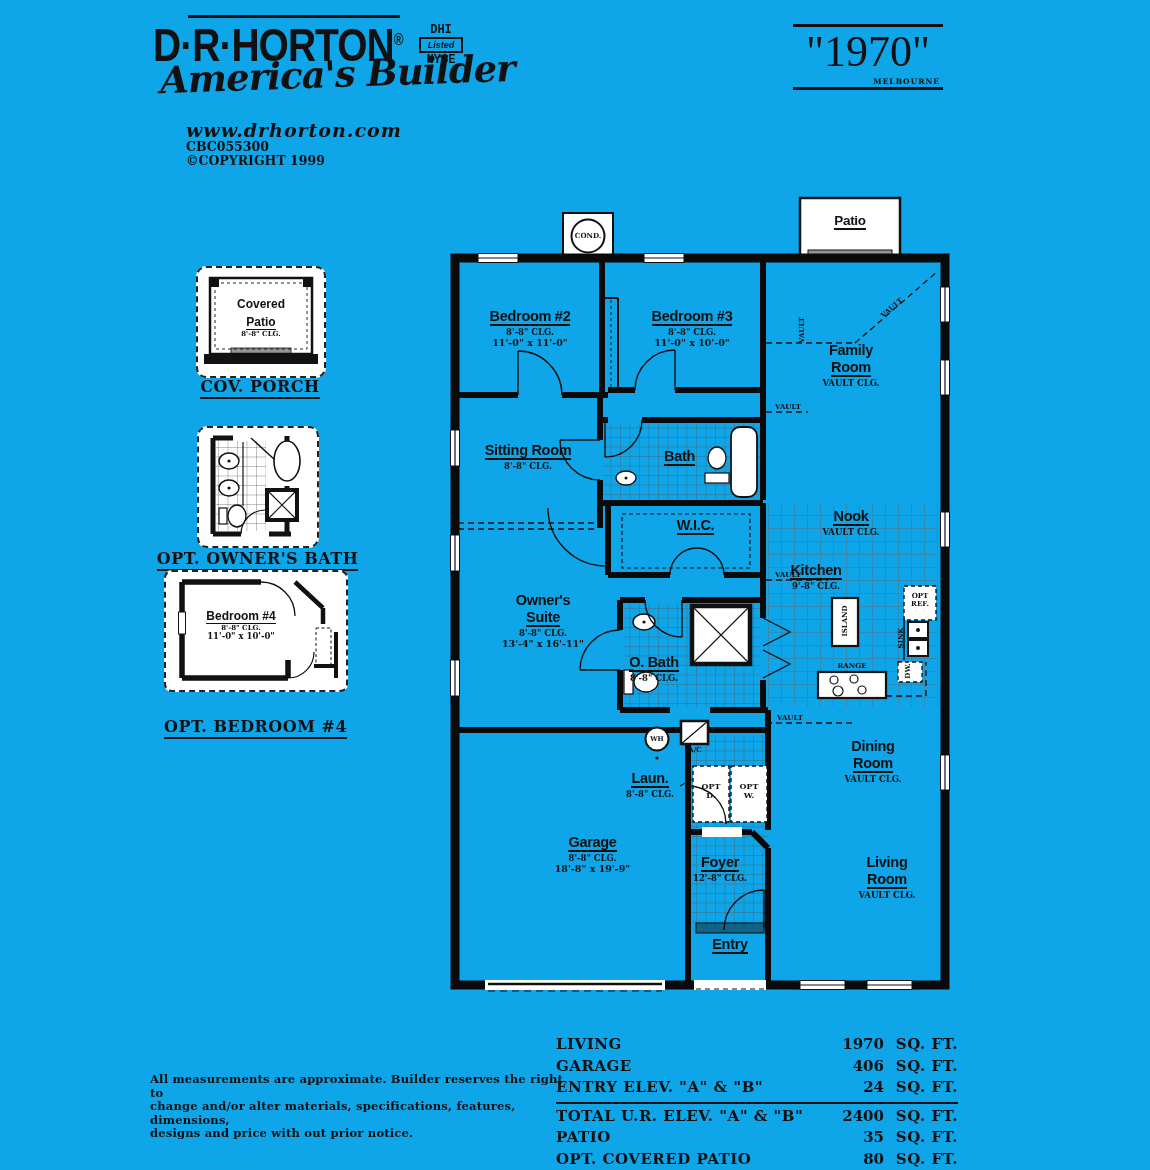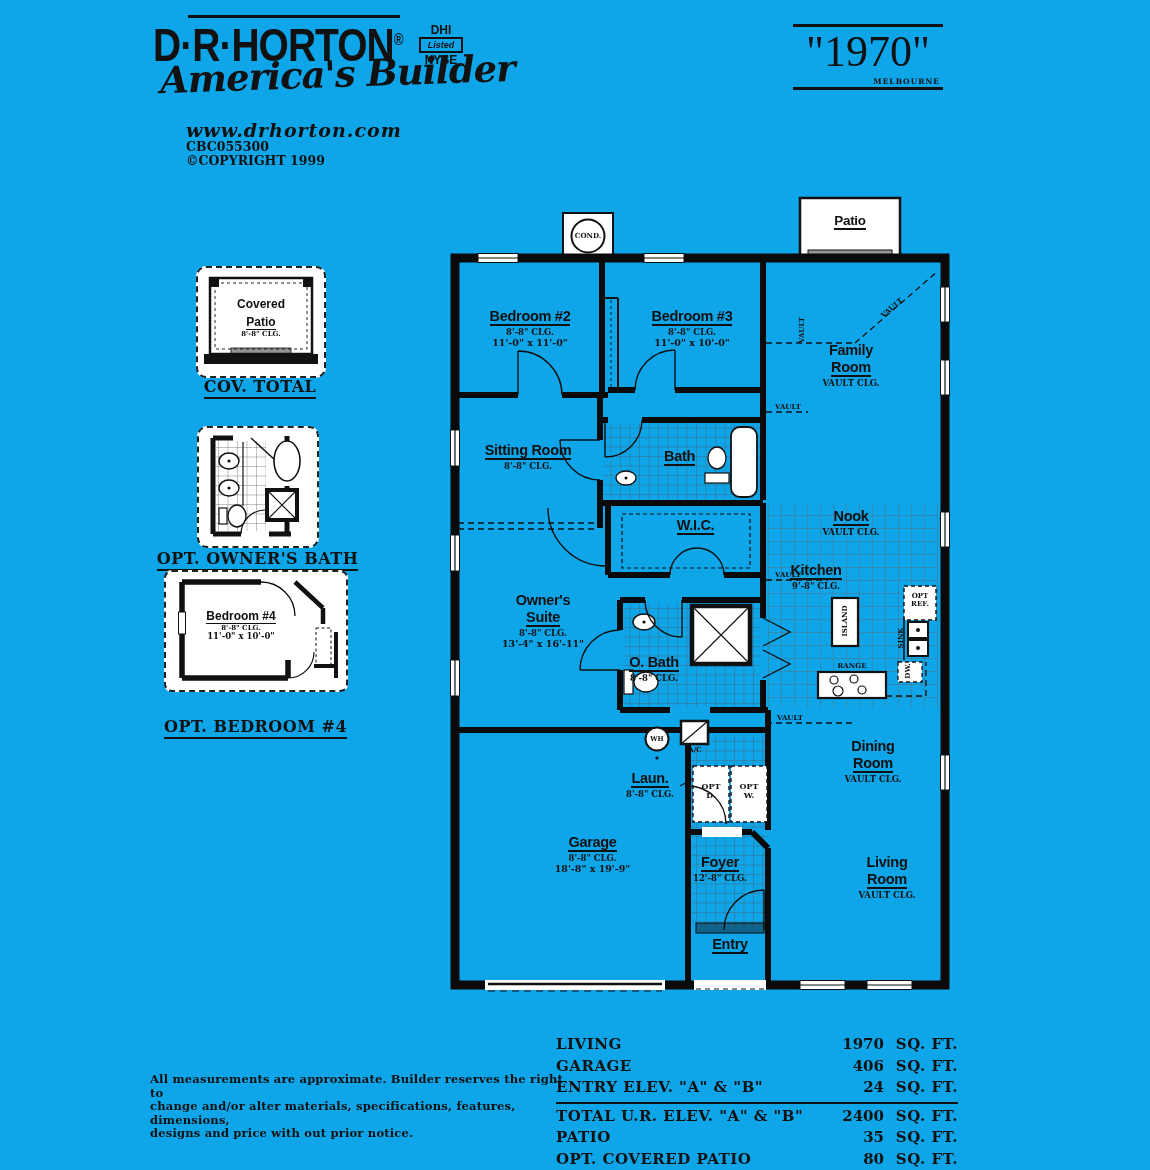--- a/index.html
+++ b/index.html
@@ -5,21 +5,21 @@
   html,body{margin:0;padding:0;background:#fff;}
   #page{position:relative;width:1150px;height:1170px;background:#0ea5e9;color:#111;overflow:hidden;
         font-family:"Liberation Sans",sans-serif;}
   .abs{position:absolute;}
   
   .hrule{position:absolute;background:#111;}
   .brand{position:absolute;font-family:"Liberation Sans",sans-serif;font-weight:900;font-size:41px;
          letter-spacing:-1px;transform:scale(0.95,1.12);transform-origin:left top;white-space:nowrap;}
   .brand sup{font-size:14px;font-weight:700;}
   .dhi{position:absolute;width:48px;text-align:center;font-weight:900;line-height:12px;}
-  .dhi .l1,.dhi .l3{font-size:12px;letter-spacing:0;}
+  .dhi .l1,.dhi .l3{font-size:12px;letter-spacing:0;font-family:Liberation Mono, monospace;}
   .dhi .l2{border:2.5px solid #111;font-size:9px;font-style:italic;margin:1px 2px;padding:0 1px;}
   .tagline{position:absolute;font-family:"DejaVu Serif",serif;font-style:italic;font-weight:700;
            font-size:37px;transform:rotate(-2deg);white-space:nowrap;letter-spacing:-1px;}
   .website{position:absolute;font-family:"DejaVu Serif",serif;font-style:italic;font-weight:700;
            font-size:19px;letter-spacing:1px;}
   .smallhead{position:absolute;font-family:"DejaVu Serif",serif;font-weight:700;font-size:12.5px;}
   .titleblock{position:absolute;left:793px;top:24px;width:150px;}
   .titleblock .tline{height:3px;background:#111;}
   .titleblock .num{font-family:"Liberation Serif",serif;font-size:44px;text-align:center;line-height:50px;}
   .titleblock .sub{font-family:"DejaVu Serif",serif;font-weight:700;font-size:7.5px;text-align:right;
@@ -106,21 +106,21 @@
       <rect x="33" y="80" width="60" height="6" fill="url(#hatch)" stroke="#111" stroke-width="0.8"></rect>
       <rect x="6" y="86" width="114" height="10" fill="#111"></rect>
     </svg>
     <div class="ilabel" style="left:13px;top:26px;width:100px;">
       <div class="n0">Covered</div><br>
       <span class="n">Patio</span>
       <div class="c">8'-8" CLG.</div>
     </div>
   </div>
   <div class="caption" style="left:180px;top:377px;width:160px;">
-    <span>COV. TOTAL</span>
+    <span>COV. PORCH</span>
   </div>
 
   <div class="inset" style="left:197px;top:426px;width:118px;height:118px;">
     <svg width="118" height="118" style="position:absolute;left:0;top:0;">
       <rect x="17" y="13" width="50" height="90" fill="url(#tileSm)"></rect>
       <path d="M14,10 V106 M14,10 H34 M88,8 V38 M88,58 V106 M14,106 H42 M70,106 H92" fill="none" stroke="#111" stroke-width="5"></path>
       <path d="M52,10 L76,32" stroke="#111" stroke-width="1.4" fill="none"></path>
       <line x1="44" y1="14" x2="44" y2="78" stroke="#111" stroke-width="1.2"></line>
       <ellipse cx="30" cy="33" rx="10" ry="8" fill="#fff" stroke="#111" stroke-width="1.4"></ellipse>
       <circle cx="30" cy="33" r="1.6" fill="#111"></circle>

